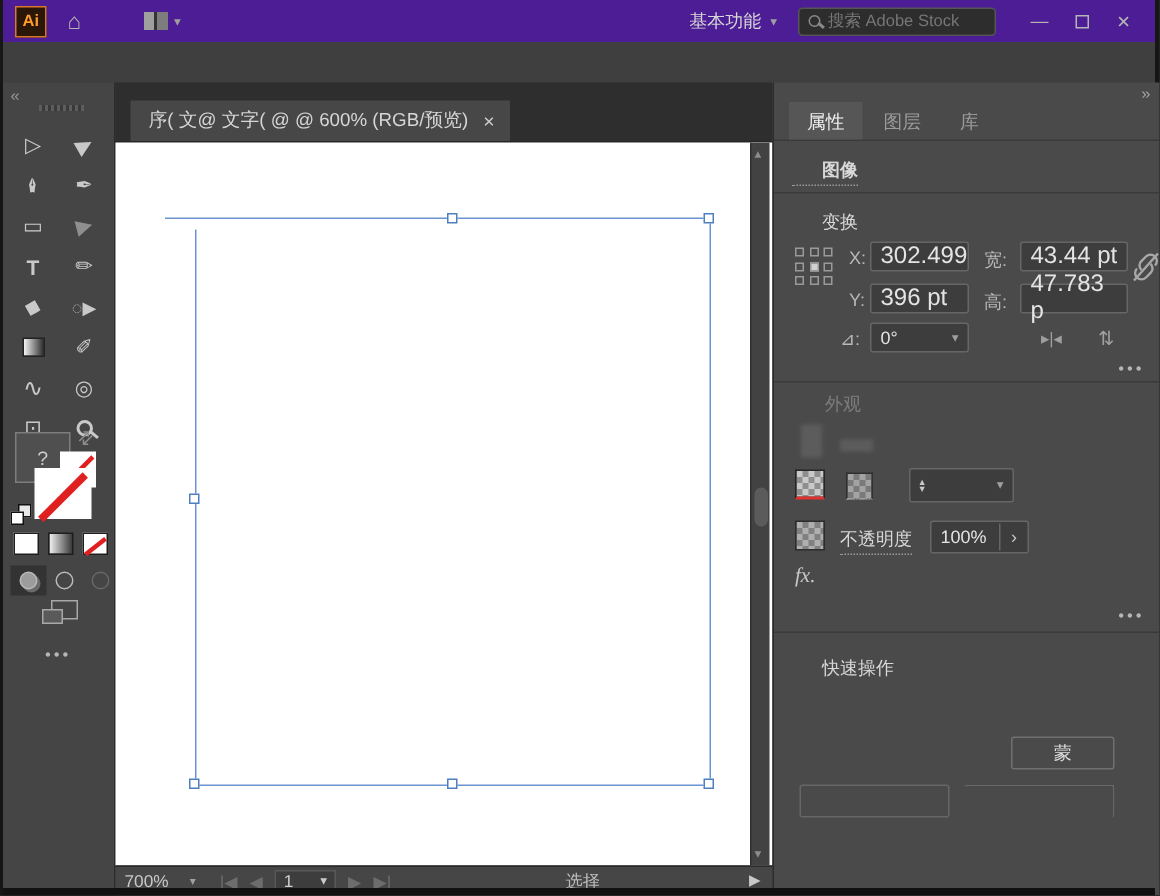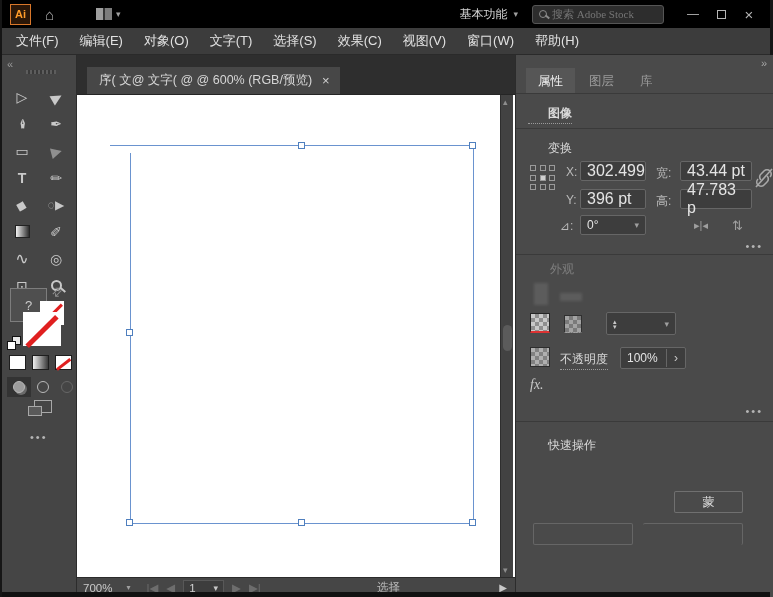--- a/index.html
+++ b/index.html
@@ -1,32 +1,32 @@
 <!DOCTYPE html>
 <html><head>
 <meta charset="utf-8">
 <style>
   * { margin:0; padding:0; box-sizing:border-box; }
   html,body { width:773px; height:597px; background:#1a1a1a; }
   body { font-family:"Liberation Sans","DejaVu Sans",sans-serif; font-size:12px; color:#cfcfcf; overflow:hidden; }
   .window { position:relative; width:773px; height:597px; background:#3f3f3f; border-left:2px solid #161616; border-right:3px solid #161616; }
 
   
-  .topbar { position:absolute; left:0; top:0; width:100%; height:28px; background:#000000; display:flex; align-items:center; }
+  .topbar { position:absolute; left:0; top:0; width:100%; height:28px; background:#4c1d95; display:flex; align-items:center; }
   .ai-logo { width:21px; height:21px; margin-left:8px; background:#2b1708; border:1px solid #d9772a; color:#ff9c2a; font-weight:bold; font-size:11px; display:flex; align-items:center; justify-content:center; }
   .home-icon { margin-left:14px; color:#b5b5b5; font-size:15px; }
   .ws-switch { margin-left:42px; display:flex; align-items:center; gap:4px; color:#9f9f9f; }
   .ws-boxes { display:inline-block; width:16px; height:12px; background:linear-gradient(90deg,#9f9f9f 0 7px,#343434 7px 9px,#7d7d7d 9px); }
   .chev { font-size:9px; color:#9f9f9f; }
   .spacer { flex:1; }
   .workspace-label { color:#d6d6d6; margin-right:6px; }
   .searchbox { display:flex; align-items:center; gap:5px; width:132px; height:19px; background:#2d2d2d; border:1px solid #555; border-radius:3px; padding:0 6px; margin-left:14px; }
   .mag { position:relative; width:8px; height:8px; border:1.4px solid #8a8a8a; border-radius:50%; flex:none; }
   .mag::after { content:""; position:absolute; width:5px; height:1.6px; background:#8a8a8a; right:-4px; bottom:-1px; transform:rotate(40deg); }
-  .searchbox input { background:transparent; border:none; outline:none; color:#9a9a9a; font-size:11px; width:100px; font-family:Liberation Serif, serif; }
+  .searchbox input { background:transparent; border:none; outline:none; color:#9a9a9a; font-size:11px; width:100px; font-family:Liberation Sans, sans-serif; }
   .searchbox input::placeholder { color:#767676; }
   .winbtns { display:flex; gap:6px; margin:0 10px 0 18px; align-items:center; }
   .winbtn { width:22px; height:17px; display:flex; align-items:center; justify-content:center; color:#b5b5b5; font-size:12px; }
   .winbtn .box { width:9px; height:9px; border:1.6px solid #b5b5b5; }
 
   
   .menubar { position:absolute; left:0; top:28px; width:100%; height:27px; background:#3c3c3c; border-bottom:1px solid #2a2a2a; display:flex; align-items:center; gap:21px; padding-left:14px; color:#e2e2e2; font-size:13px; }
 
   
   .toolbar { position:absolute; left:0; top:55px; width:75px; height:538px; background:#454545; border-right:1px solid #2c2c2c; }
@@ -131,31 +131,20 @@
     </div>
     <div class="winbtns">
       <span class="winbtn">—</span>
       <span class="winbtn">
           <span class="box"></span>
         </span>
       <span class="winbtn" style="font-size:15px;">×</span>
     </div>
   </div>
 
-  <div class="menubar">
-    <span>文件(F)</span>
-    <span>编辑(E)</span>
-    <span>对象(O)</span>
-    <span>文字(T)</span>
-    <span>选择(S)</span>
-    <span>效果(C)</span>
-    <span>视图(V)</span>
-    <span>窗口(W)</span>
-    <span>帮助(H)</span>
-  </div>
 
   <div class="toolbar">
     <span class="tb-collapse">«</span>
     <div class="tb-grip"></div>
     <div class="tools">
       <span class="tool">▷</span>
       <span class="tool" style="transform:rotate(-30deg)">▶</span>
       <span class="tool" style="transform:rotate(-90deg)">✒</span>
       <span class="tool">✒</span>
       <span class="tool">▭</span>

